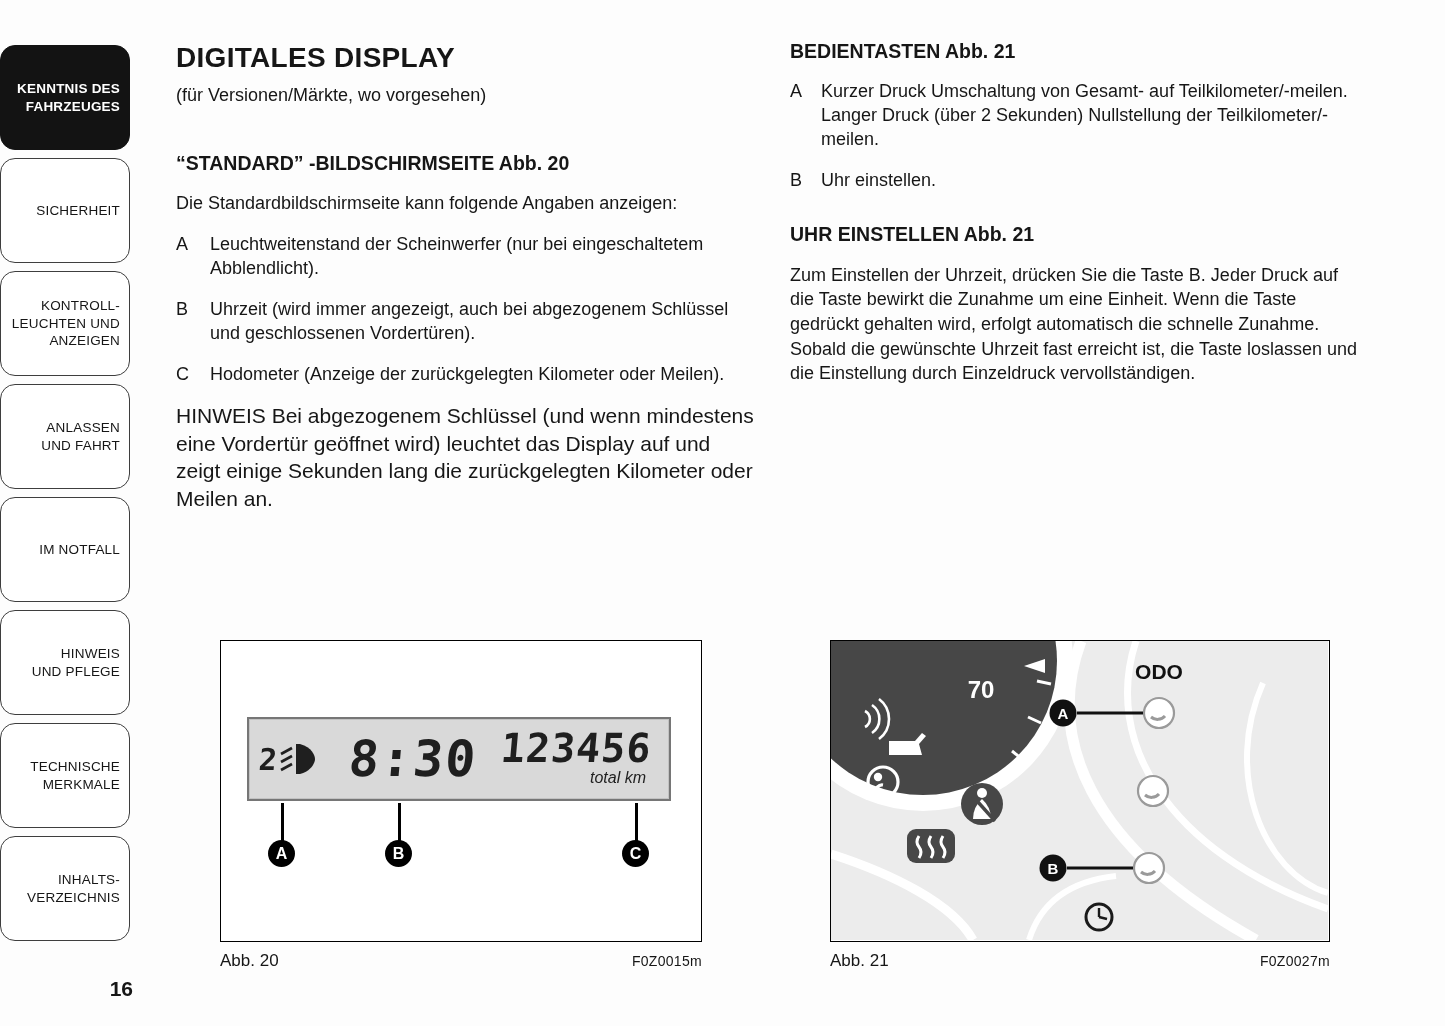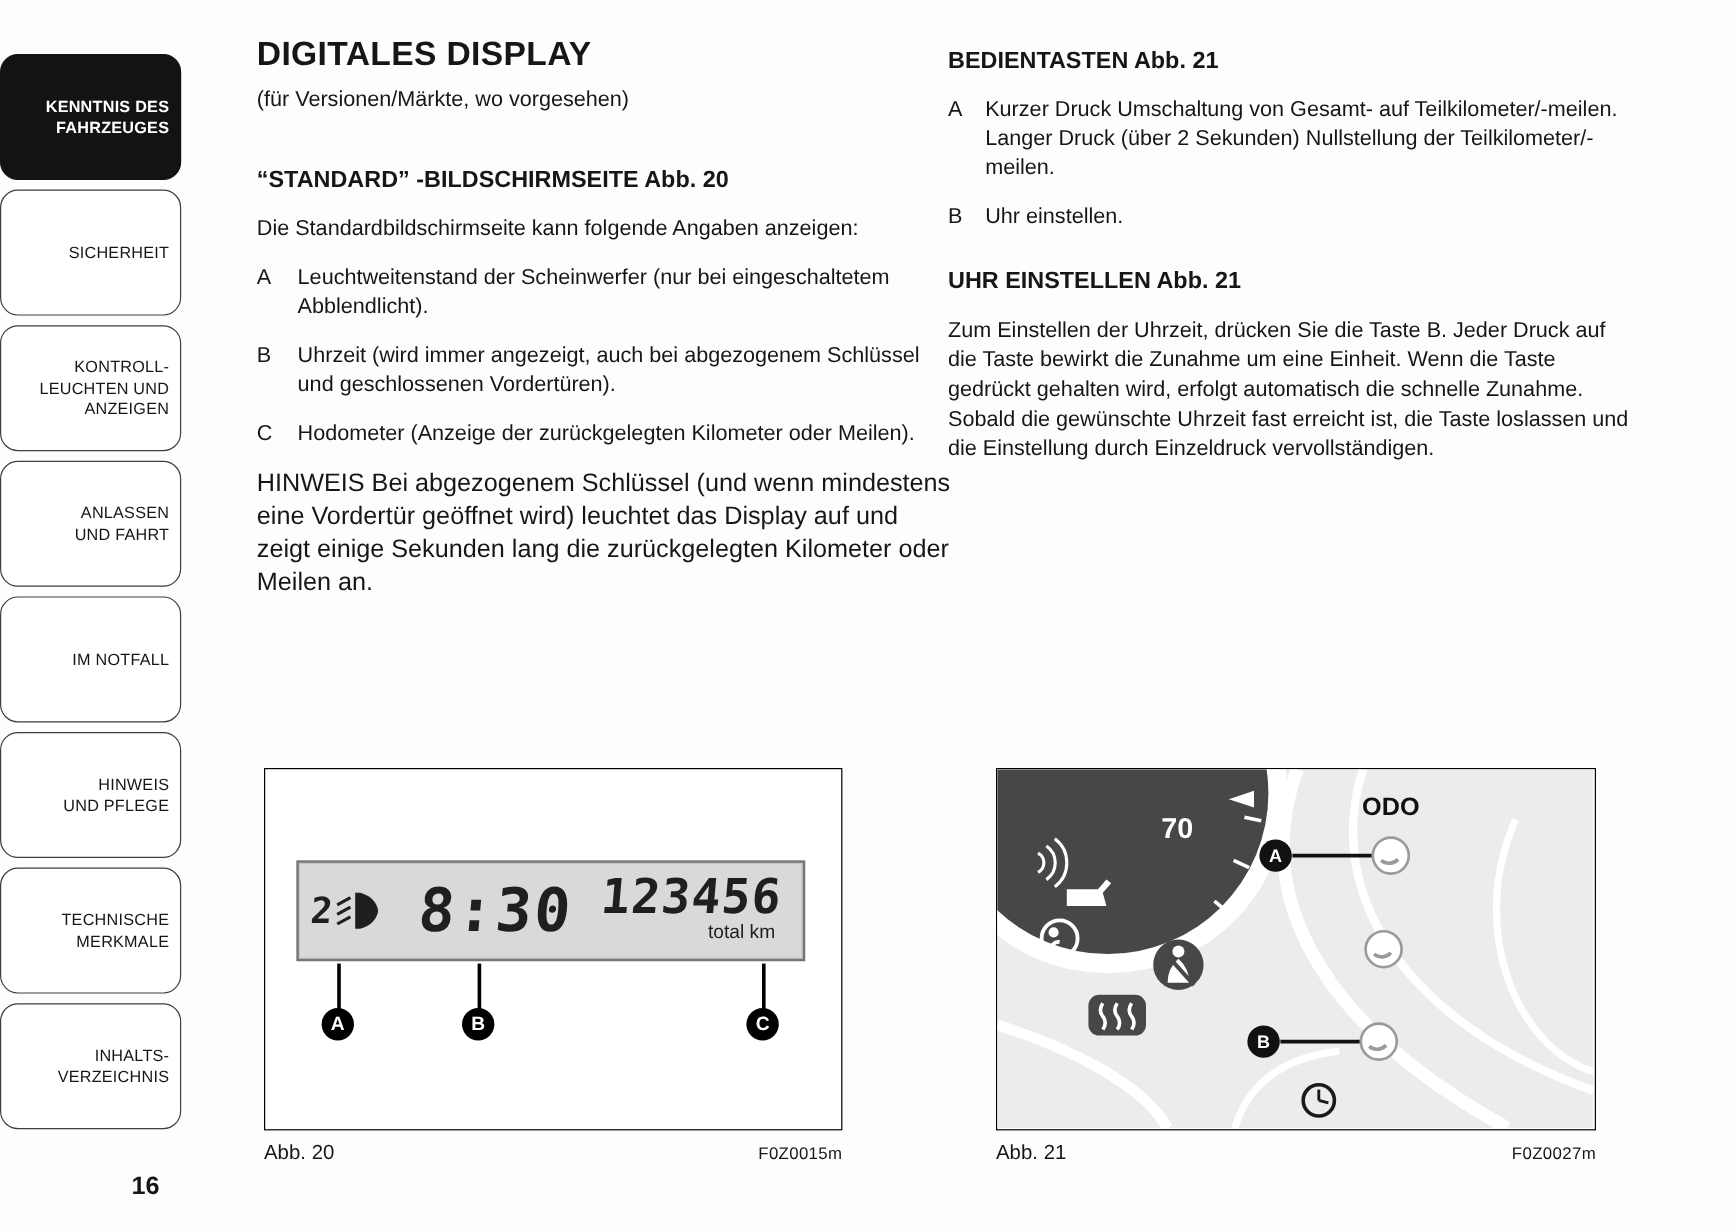--- a/index.html
+++ b/index.html
@@ -5,37 +5,37 @@
   html,body { margin:0; padding:0; background:#ffffff; }
   .page {
     position:relative; width:1445px; height:1026px; overflow:hidden;
     background:#fdfdfd; color:#161616;
     font-family:"Liberation Sans", sans-serif;
   }
 
   
   .sidebar { position:absolute; left:0; top:45px; width:160px; }
   .tab {
-    box-sizing:border-box; width:151px; height:105px; margin-bottom:8px;
+    box-sizing:border-box; width:130px; height:105px; margin-bottom:8px;
     border:1.6px solid #3e3e3e; border-radius:15px; background:#ffffff;
     display:flex; align-items:center;
   }
   .tab span {
     display:block; width:100%; text-align:right; padding-right:9px;
     font-size:13.5px; line-height:1.3; white-space:pre-line; letter-spacing:0.2px;
   }
   .tab.active { background:#131313; border-color:#131313; }
   .tab.active span { color:#ffffff; font-weight:bold; }
   .page-number {
     position:absolute; left:0; top:932px; width:133px; text-align:right;
     font-size:21px; font-weight:bold;
   }
 
   
-  .col-left  { position:absolute; left:176px; top:29px; width:584px;margin-left:38px; }
+  .col-left  { position:absolute; left:176px; top:42px; width:584px; }
   .col-right { position:absolute; left:790px; top:40px; width:576px; }
 
   h1.title { margin:0; font-size:28px; font-weight:bold; letter-spacing:0.3px; }
   .subtitle { margin:11px 0 0; font-size:18px; }
   h2.sec { margin:0; font-size:19.5px; font-weight:bold; }
   .col-left h2.sec { margin-top:46px; }
   .lead { margin:17px 0 0; font-size:18px; line-height:1.33; }
   .li { display:flex; margin-top:17px; font-size:18px; line-height:1.33; }
   .li .li-letter { flex:none; width:34px; }
   .li .li-text { flex:1; white-space:pre-line; }
@@ -66,21 +66,21 @@
   }
   .seg {
     font-family:"DejaVu Sans Mono", monospace; font-weight:bold;
     display:inline-block; transform:skewX(-5deg); color:#1f1f1f;
   }
   .lcd-level { display:flex; align-items:center; margin-left:10px; }
   .lcd-level .seg { font-size:30px; margin-right:2px; }
   .lcd-time { font-size:50px; margin-left:30px; letter-spacing:2px; }
   .lcd-odo { margin-left:24px; display:flex; flex-direction:column; align-items:flex-end; }
   .lcd-odo .seg { font-size:40px; line-height:1; letter-spacing:1px; }
-  .lcd-unit { font-size:16px; margin:1px 6px 4px 0; color:#1f1f1f; }
+  .lcd-unit { font-size:16px; margin:1px 6px 4px 0; color:#1f1f1f;font-style:italic; }
 
   .callout-line { position:absolute; width:2.5px; background:#000; top:162px; height:38px; }
   .callout-dot {
     position:absolute; top:199px; width:27px; height:27px; border-radius:50%;
     background:#000; color:#fff; font-weight:bold; font-size:16px;
     display:flex; align-items:center; justify-content:center;
   }
   .cl-a { left:60px; }  .cd-a { left:47px; }
   .cl-b { left:177px; } .cd-b { left:164px; }
   .cl-c { left:414px; } .cd-c { left:401px; }

